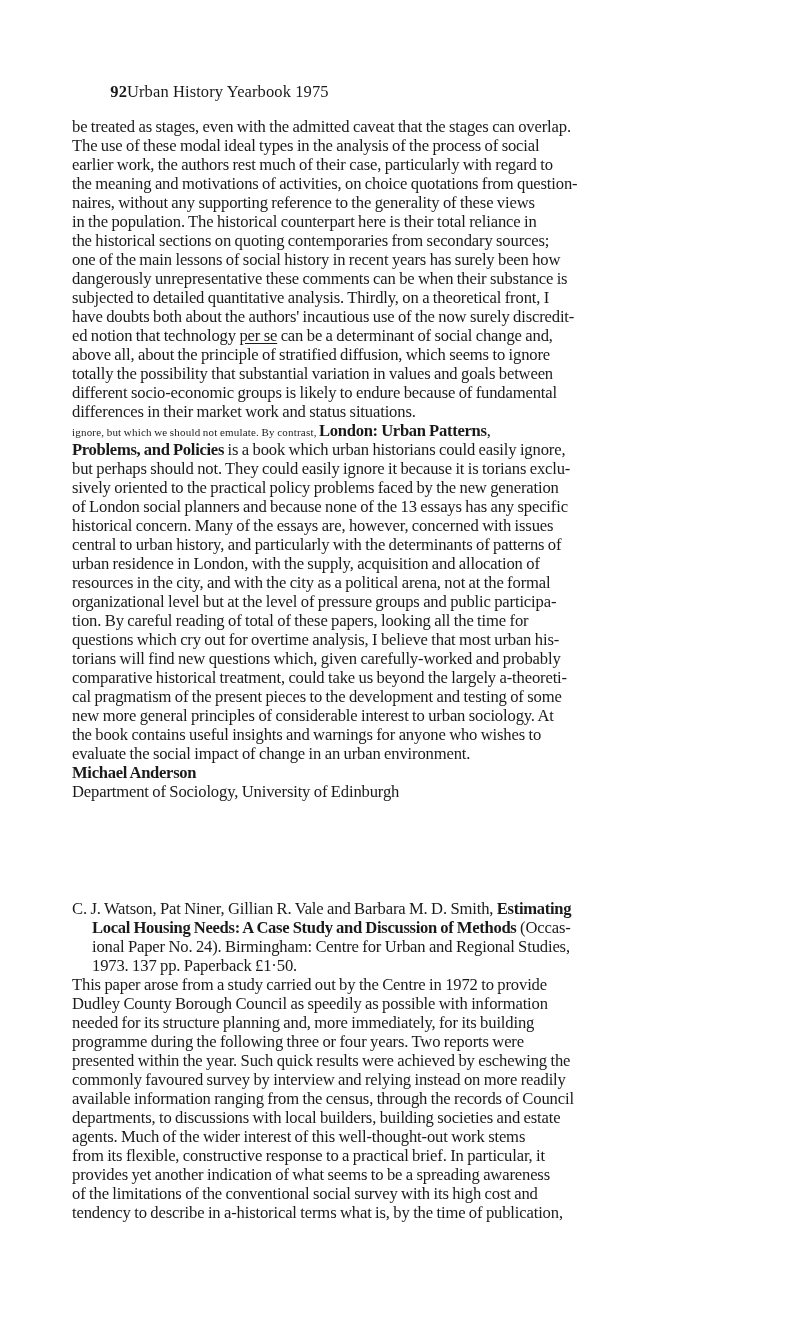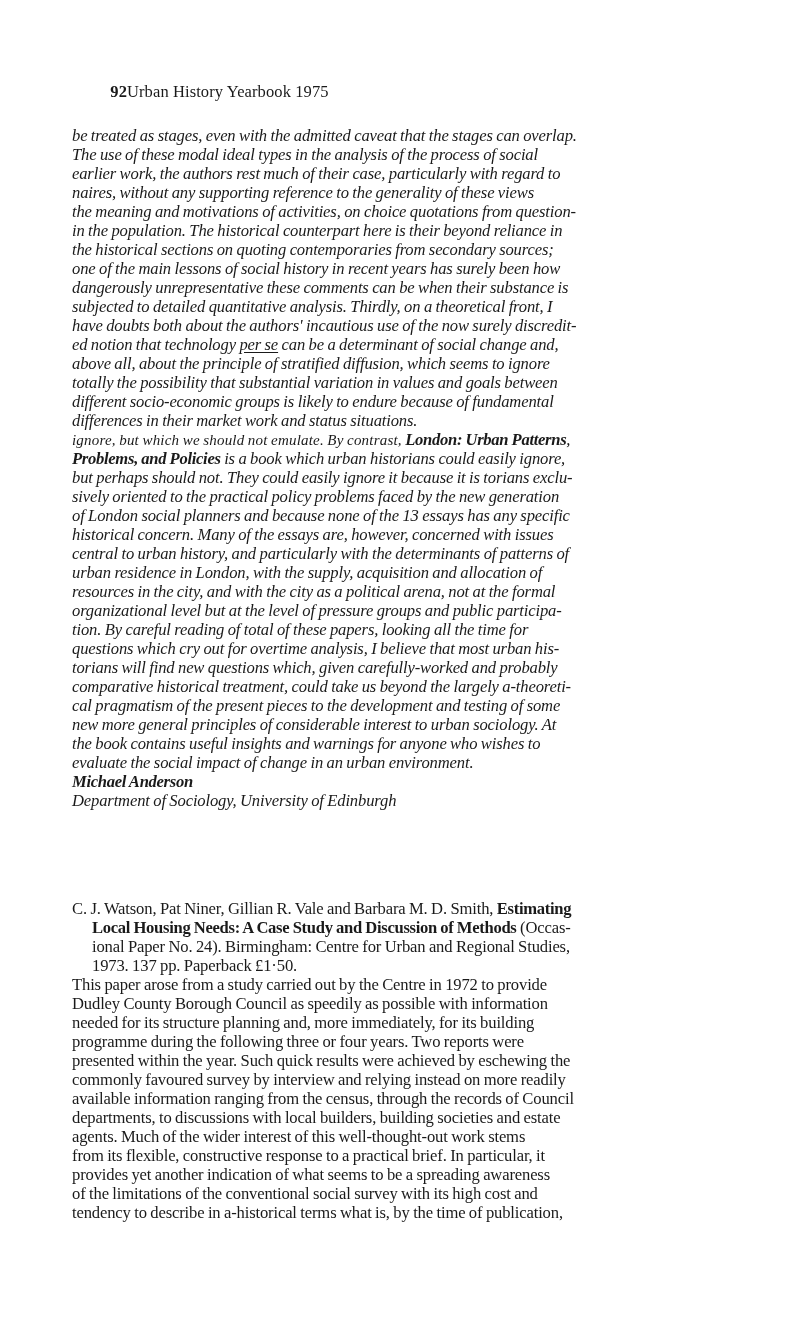--- a/index.html
+++ b/index.html
@@ -45,41 +45,41 @@
       line-height: 19px;
       font-size: 16.6px;
       white-space: nowrap;
       letter-spacing: -0.15px;
       word-spacing: -0.5px;
     }
     .line.indent { padding-left: 18px; }
     .line.hang { padding-left: 20px; }
     .b { font-weight: bold; letter-spacing: -0.3px; }
     .u { text-decoration: underline; text-underline-offset: 2px; }
-    .small { font-size: 15px; letter-spacing: 0.2px; }
-    #review1 { top: 126px; font-style: italic; }
+    .small { font-size: 11px; letter-spacing: 0.2px; }
+    #review1 { top: 117px; }
     #review2 { top: 899px; }
   </style>
 </head>
 <body>
 
 <div class="page">
 
   <div class="running-head">
     <span class="page-num">92</span><span>Urban History Yearbook 1975</span>
   </div>
 
   <div class="block" id="review1">
     <div>
       <div class="line">be treated as stages, even with the admitted caveat that the  stages can overlap.</div>
       <div class="line">The use of these modal ideal types in the analysis of the process of social</div>
       <div class="line">earlier work, the authors rest much of their case, particularly with regard to</div>
+      <div class="line">the meaning and motivations of activities, on choice quotations from question-</div>
       <div class="line">naires, without any supporting reference to the generality of these views</div>
-      <div class="line">the meaning and motivations of activities, on choice quotations from question-</div>
-      <div class="line">in the population.  The historical counterpart here is their beyond reliance in</div>
+      <div class="line">in the population.  The historical counterpart here is their total reliance in</div>
       <div class="line">the historical sections on quoting contemporaries from secondary sources;</div>
       <div class="line">one of the main lessons of social history in recent years has surely been how</div>
       <div class="line">dangerously unrepresentative these comments can be when their substance is</div>
       <div class="line">subjected to detailed quantitative analysis.  Thirdly, on a theoretical front, I</div>
       <div class="line">have doubts both about the authors' incautious use of the now surely discredit-</div>
       <div class="line"><span>ed notion that technology </span><span class="u">per se</span><span> can be a determinant of social change and,</span></div>
       <div class="line">above all, about the principle of stratified diffusion, which seems to ignore</div>
       <div class="line">totally the possibility that substantial variation in values and goals between</div>
       <div class="line">different socio-economic groups is likely to endure because of fundamental</div>
       <div class="line">differences in their market work and status situations.</div>

